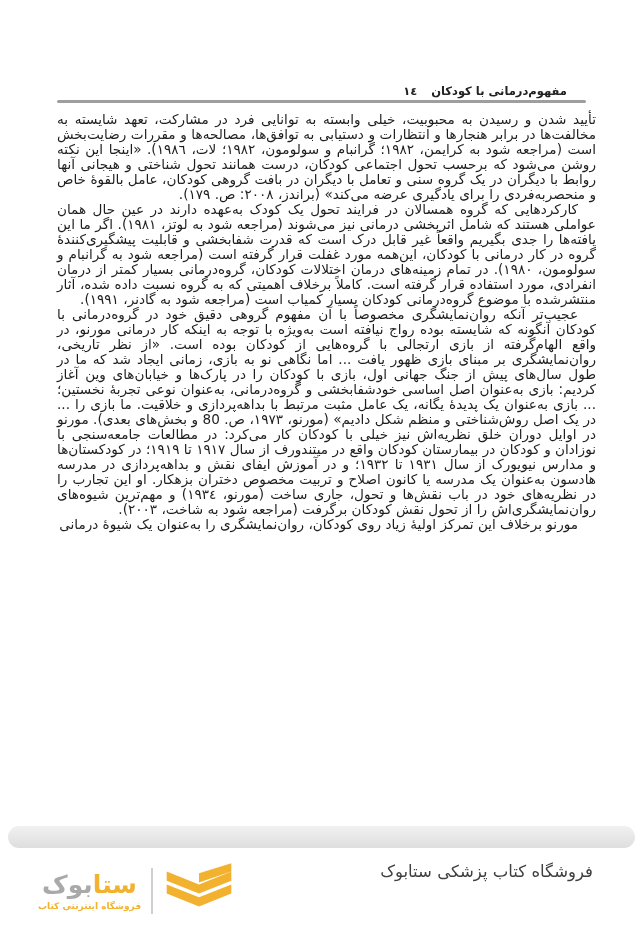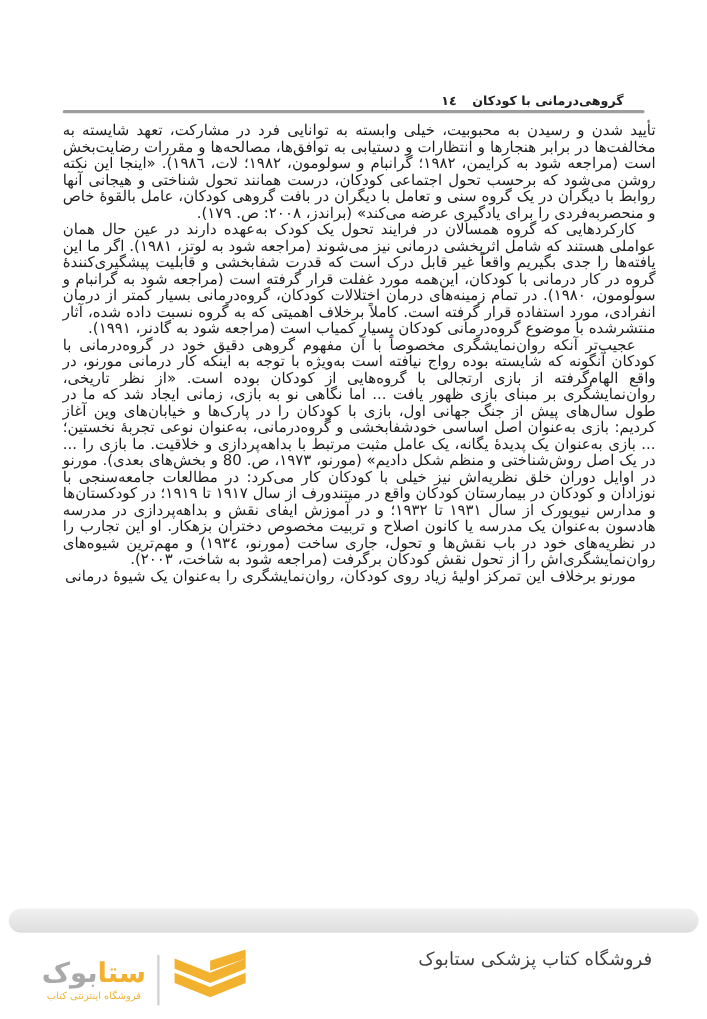--- a/index.html
+++ b/index.html
@@ -39,38 +39,38 @@
     background:linear-gradient(#f1f1f1,#dedede);
   }
   .footer-logo {
     position:absolute; left:38px; top:860px; height:62px;
     display:flex; align-items:center; gap:10px;
   }
   .wordmark-col { display:flex; flex-direction:column; align-items:center; }
   .wordmark { font-size:25px; font-weight:bold; direction:rtl; line-height:1.1; letter-spacing:1px; }
   .wm-yellow { color:#f2b230; }
   .wm-gray  { color:#a9a9a9; }
-  .wordmark-sub { font-size:9px; color:#f2b230; margin-top:2px; direction:rtl; }
+  .wordmark-sub { font-size:9px; color:#f2b230; margin-top:2px; direction:rtl;font-weight:bold; }
   .logo-divider { width:2px; height:46px; background:#cfcfcf; }
 
   .footer-right {
     position:absolute; right:50px; top:862px;
     display:flex; flex-direction:row; align-items:flex-end; gap:4px;
   }
   .store-name { direction:rtl; font-size:16.5px; color:#3f3f3f; }
   .store-url  { font-size:18px; font-weight:bold; color:#2e2e2e; letter-spacing:4.5px; direction:ltr; }
   .url-accent { color:#f2b230; }
 </style>
 </head>
 <body>
 
 <div class="page">
 
   <div class="runhead">
-    <span>گروهی‌درمانی با کودکان</span>
+    <span>مفهوم‌درمانی با کودکان</span>
     <span>١٤</span>
   </div>
   <div class="head-rule"></div>
 
   <div class="bodytext">
       <p class="para"><span>تأیید شدن و رسیدن به محبوبیت، خیلی وابسته به توانایی فرد در مشارکت، تعهد شایسته به مخالفت‌ها در برابر هنجارها و انتظارات و دستیابی به توافق‌ها، مصالحه‌ها و مقررات رضایت‌بخش است (مراجعه شود به کرایمن، ١٩٨٢؛ گرانبام و سولومون، ١٩٨٢؛ لات، ١٩٨٦). «اینجا این نکته روشن می‌شود که برحسب تحول اجتماعی کودکان، درست همانند تحول شناختی و هیجانی آنها روابط با دیگران در یک گروه سنی و تعامل با دیگران در بافت گروهی کودکان، عامل بالقوهٔ خاص و منحصربه‌فردی را برای یادگیری عرضه می‌کند» (براندز، ٢٠٠٨: ص. ١٧٩).</span></p>
       <p class="para indent"><span>کارکردهایی که گروه همسالان در فرایند تحول یک کودک به‌عهده دارند در عین حال همان عواملی هستند که شامل اثربخشی درمانی نیز می‌شوند (مراجعه شود به لوتز، ١٩٨١). اگر ما این یافته‌ها را جدی بگیریم واقعاً غیر قابل درک است که قدرت شفابخشی و قابلیت پیشگیری‌کنندهٔ گروه در کار درمانی با کودکان، این‌همه مورد غفلت قرار گرفته است (مراجعه شود به گرانبام و سولومون، ١٩٨٠). در تمام زمینه‌های درمان اختلالات کودکان، گروه‌درمانی بسیار کمتر از درمان انفرادی، مورد استفاده قرار گرفته است. کاملاً برخلاف اهمیتی که به گروه نسبت داده شده، آثار منتشرشده با موضوع گروه‌درمانی کودکان بسیار کمیاب است (مراجعه شود به گادنر، ١٩٩١).</span></p>
       <p class="para indent"><span>عجیب‌تر آنکه روان‌نمایشگری مخصوصاً با آن مفهوم گروهی دقیق خود در گروه‌درمانی با کودکان آنگونه که شایسته بوده رواج نیافته است به‌ویژه با توجه به اینکه کار درمانی مورنو، در واقع الهام‌گرفته از بازی ارتجالی با گروه‌هایی از کودکان بوده است. «از نظر تاریخی، روان‌نمایشگری بر مبنای بازی ظهور یافت ... اما نگاهی نو به بازی، زمانی ایجاد شد که ما در طول سال‌های پیش از جنگ جهانی اول، بازی با کودکان را در پارک‌ها و خیابان‌های وین آغاز کردیم: بازی به‌عنوان اصل اساسی خودشفابخشی و گروه‌درمانی، به‌عنوان نوعی تجربهٔ نخستین؛ ... بازی به‌عنوان یک پدیدهٔ یگانه، یک عامل مثبت مرتبط با بداهه‌پردازی و خلاقیت. ما بازی را ... در یک اصل روش‌شناختی و منظم شکل دادیم» (مورنو، ١٩٧٣، ص. </span><span class="bold-num" dir="ltr">80</span><span> و بخش‌های بعدی). مورنو در اوایل دوران خلق نظریه‌اش نیز خیلی با کودکان کار می‌کرد: در مطالعات جامعه‌سنجی با نوزادان و کودکان در بیمارستان کودکان واقع در میتندورف از سال ١٩١٧ تا ١٩١٩؛ در کودکستان‌ها و مدارس نیویورک از سال ١٩٣١ تا ١٩٣٢؛ و در آموزش ایفای نقش و بداهه‌پردازی در مدرسه هادسون به‌عنوان یک مدرسه یا کانون اصلاح و تربیت مخصوص دختران بزهکار. او این تجارب را در نظریه‌های خود در باب نقش‌ها و تحول، جاری ساخت (مورنو، ١٩٣٤) و مهم‌ترین شیوه‌های روان‌نمایشگری‌اش را از تحول نقش کودکان برگرفت (مراجعه شود به شاخت، ٢٠٠٣).</span></p>
       <p class="para indent"><span>مورنو برخلاف این تمرکز اولیهٔ زیاد روی کودکان، روان‌نمایشگری را به‌عنوان یک شیوهٔ درمانی</span></p>
     </div>

